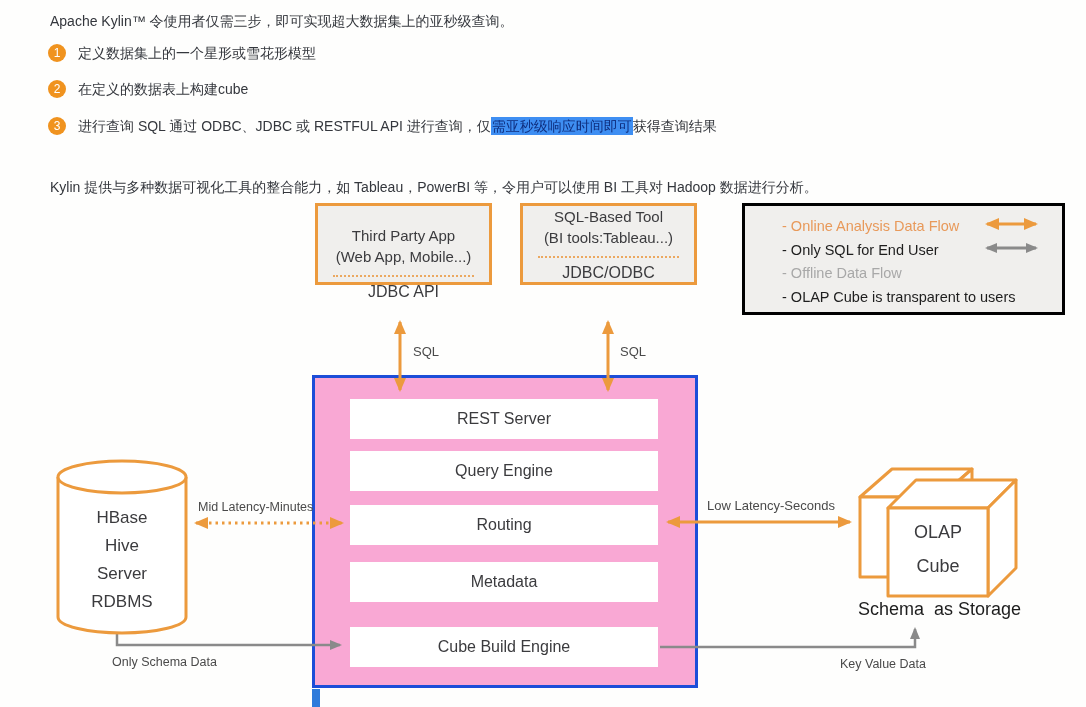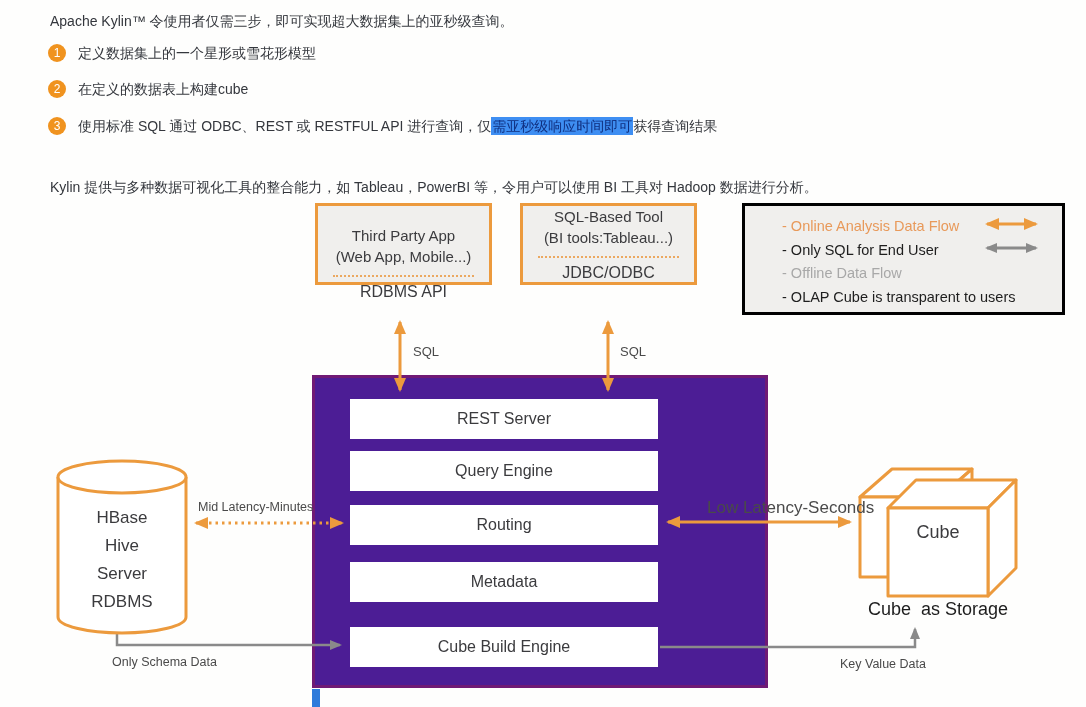--- a/index.html
+++ b/index.html
@@ -15,22 +15,22 @@
           border:3px solid #EC9A3D;display:flex;flex-direction:column;align-items:center;z-index:1;}
   .topbox .t1{font-size:15px;line-height:21px;color:#3B3B3E;}
   .topbox .sep{width:82%;border-top:2px dotted #EBA860;margin:8px 0 6px;}
   .topbox .t3{font-size:16px;color:#3B3B3E;}
   .legend{position:absolute;left:742px;top:203px;width:323px;height:112px;box-sizing:border-box;
           background:#F0EFED;border:3px solid #000000;padding:9px 0 0 37px;z-index:1;}
   .legend .row{font-size:14.5px;line-height:23.5px;white-space:nowrap;}
   .lg-online{color:#E8995A;}
   .lg-offline{color:#A8A8A8;}
   .lg-dark{color:#1E1E1E;}
-  .mainbox{position:absolute;left:312px;top:375px;width:456px;height:313px;box-sizing:border-box;
-           background:#4c1d95;border:3px solid #701a75;z-index:1;}
+  .mainbox{position:absolute;left:312px;top:375px;width:386px;height:313px;box-sizing:border-box;
+           background:#f9a8d4;border:3px solid #1d4ed8;z-index:1;}
   .layer{position:absolute;left:35px;width:308px;height:40px;background:#fff;
          display:flex;align-items:center;justify-content:center;font-size:16px;color:#3B3B3E;}
   .lbl{position:absolute;font-size:12.5px;color:#4A4A4A;z-index:10;white-space:nowrap;}
   .cyl-text{position:absolute;left:58px;top:504px;width:128px;text-align:center;
             font-size:17px;line-height:28px;color:#3B3B3E;z-index:10;}
   .cube-text{position:absolute;left:888px;top:515px;width:100px;text-align:center;
              font-size:18px;line-height:34px;color:#3B3B3E;z-index:10;}
   .hbase{position:absolute;left:858px;top:599px;width:160px;text-align:center;font-size:18px;
          color:#1D1D1D;white-space:pre;z-index:10;}
   svg.overlay{position:absolute;left:0;top:0;z-index:5;pointer-events:none;}
@@ -46,30 +46,30 @@
   <div class="step" style="top:44px;">
     <span class="stepnum">1</span>
     <span class="steptext">定义数据集上的一个星形或雪花形模型</span>
   </div>
   <div class="step" style="top:80px;">
     <span class="stepnum">2</span>
     <span class="steptext">在定义的数据表上构建cube</span>
   </div>
   <div class="step" style="top:117px;">
     <span class="stepnum">3</span>
-    <span class="steptext"><span>使用标准 SQL 通过 ODBC、REST 或 RESTFUL API 进行查询，仅</span><span class="hl">需亚秒级响应时间即可</span><span>获得查询结果</span></span>
+    <span class="steptext"><span>进行查询 SQL 通过 ODBC、JDBC 或 RESTFUL API 进行查询，仅</span><span class="hl">需亚秒级响应时间即可</span><span>获得查询结果</span></span>
   </div>
 
   <p class="para" style="top:178px;">Kylin 提供与多种数据可视化工具的整合能力，如 Tableau，PowerBI 等，令用户可以使用 BI 工具对 Hadoop 数据进行分析。</p>
 
   <div class="topbox" style="left:315px;top:203px;width:177px;">
     <div class="t1" style="margin-top:19px;">Third Party App</div>
     <div class="t1">(Web App, Mobile...)</div>
     <div class="sep"></div>
-    <div class="t3">RDBMS API</div>
+    <div class="t3">JDBC API</div>
   </div>
 
   <div class="topbox" style="left:520px;top:203px;width:177px;">
     <div class="t1" style="">SQL-Based Tool</div>
     <div class="t1">(BI tools:Tableau...)</div>
     <div class="sep"></div>
     <div class="t3">JDBC/ODBC</div>
   </div>
 
   <div class="legend">
@@ -125,32 +125,33 @@
     <g stroke="#EC9A3D" stroke-width="3" fill="#FFFFFF" stroke-linejoin="round">
       <polygon points="888,508 916,480 1016,480 988,508"></polygon>
       <polygon points="988,508 1016,480 1016,568 988,596"></polygon>
       <rect x="888" y="508" width="100" height="88"></rect>
     </g>
   </svg>
 
   <div class="lbl" style="left:413px;top:344px;font-size:13px;">SQL</div>
   <div class="lbl" style="left:620px;top:344px;font-size:13px;">SQL</div>
   <div class="lbl" style="left:198px;top:500px;">Mid Latency-Minutes</div>
-  <div class="lbl" style="left:707px;top:498px;font-size:17px;">Low Latency-Seconds</div>
+  <div class="lbl" style="left:707px;top:498px;font-size:13px;">Low Latency-Seconds</div>
   <div class="lbl" style="left:112px;top:655px;">Only Schema Data</div>
   <div class="lbl" style="left:840px;top:657px;">Key Value Data</div>
 
   <div class="cyl-text">
     <div>HBase</div>
     <div>Hive</div>
     <div>Server</div>
     <div>RDBMS</div>
   </div>
 
   <div class="cube-text">
+    <div>OLAP</div>
     <div>Cube</div>
   </div>
 
-  <div class="hbase">Cube  as Storage</div>
+  <div class="hbase">Schema  as Storage</div>
 
   <div class="artifact"></div>
 
 </div>
 
 </body></html>

